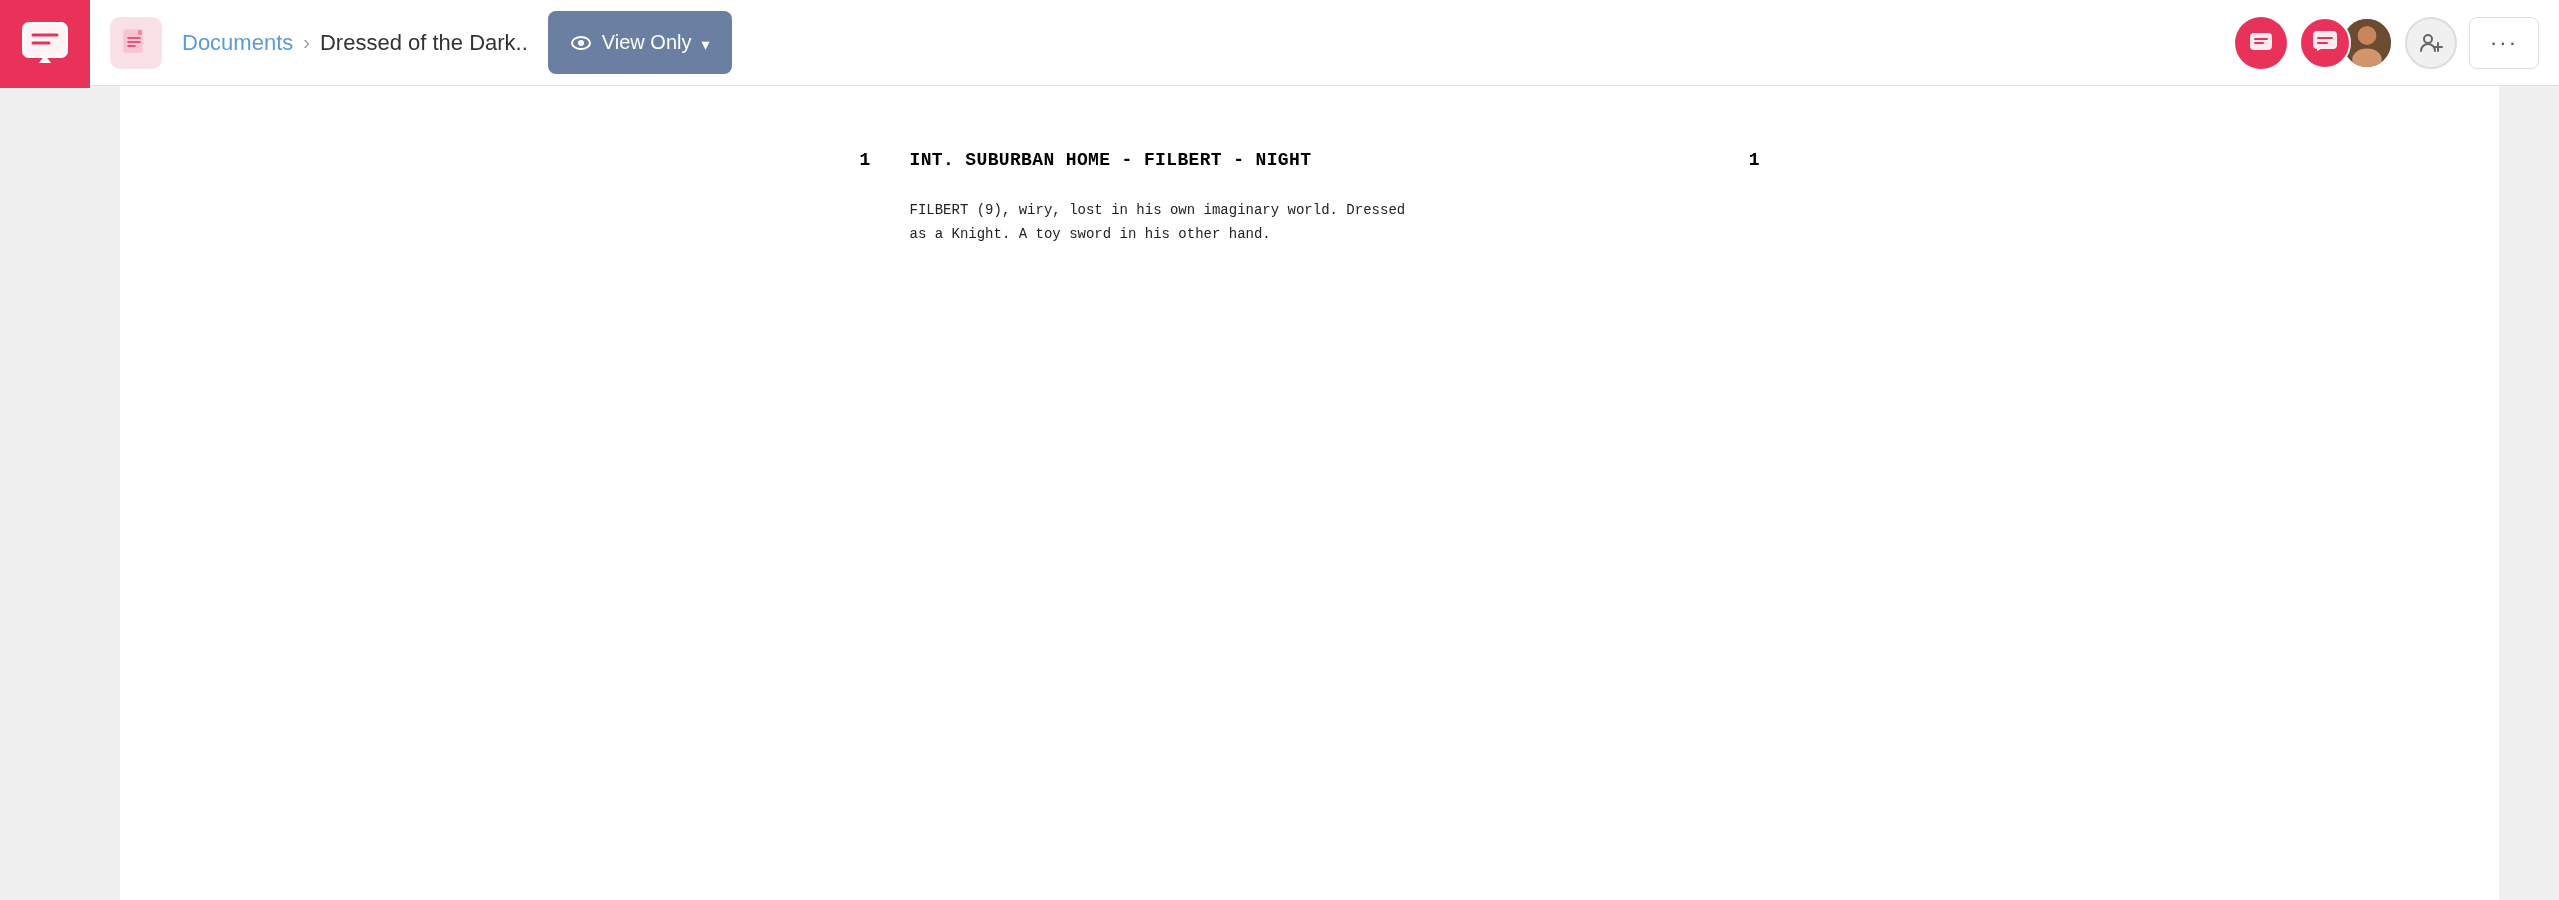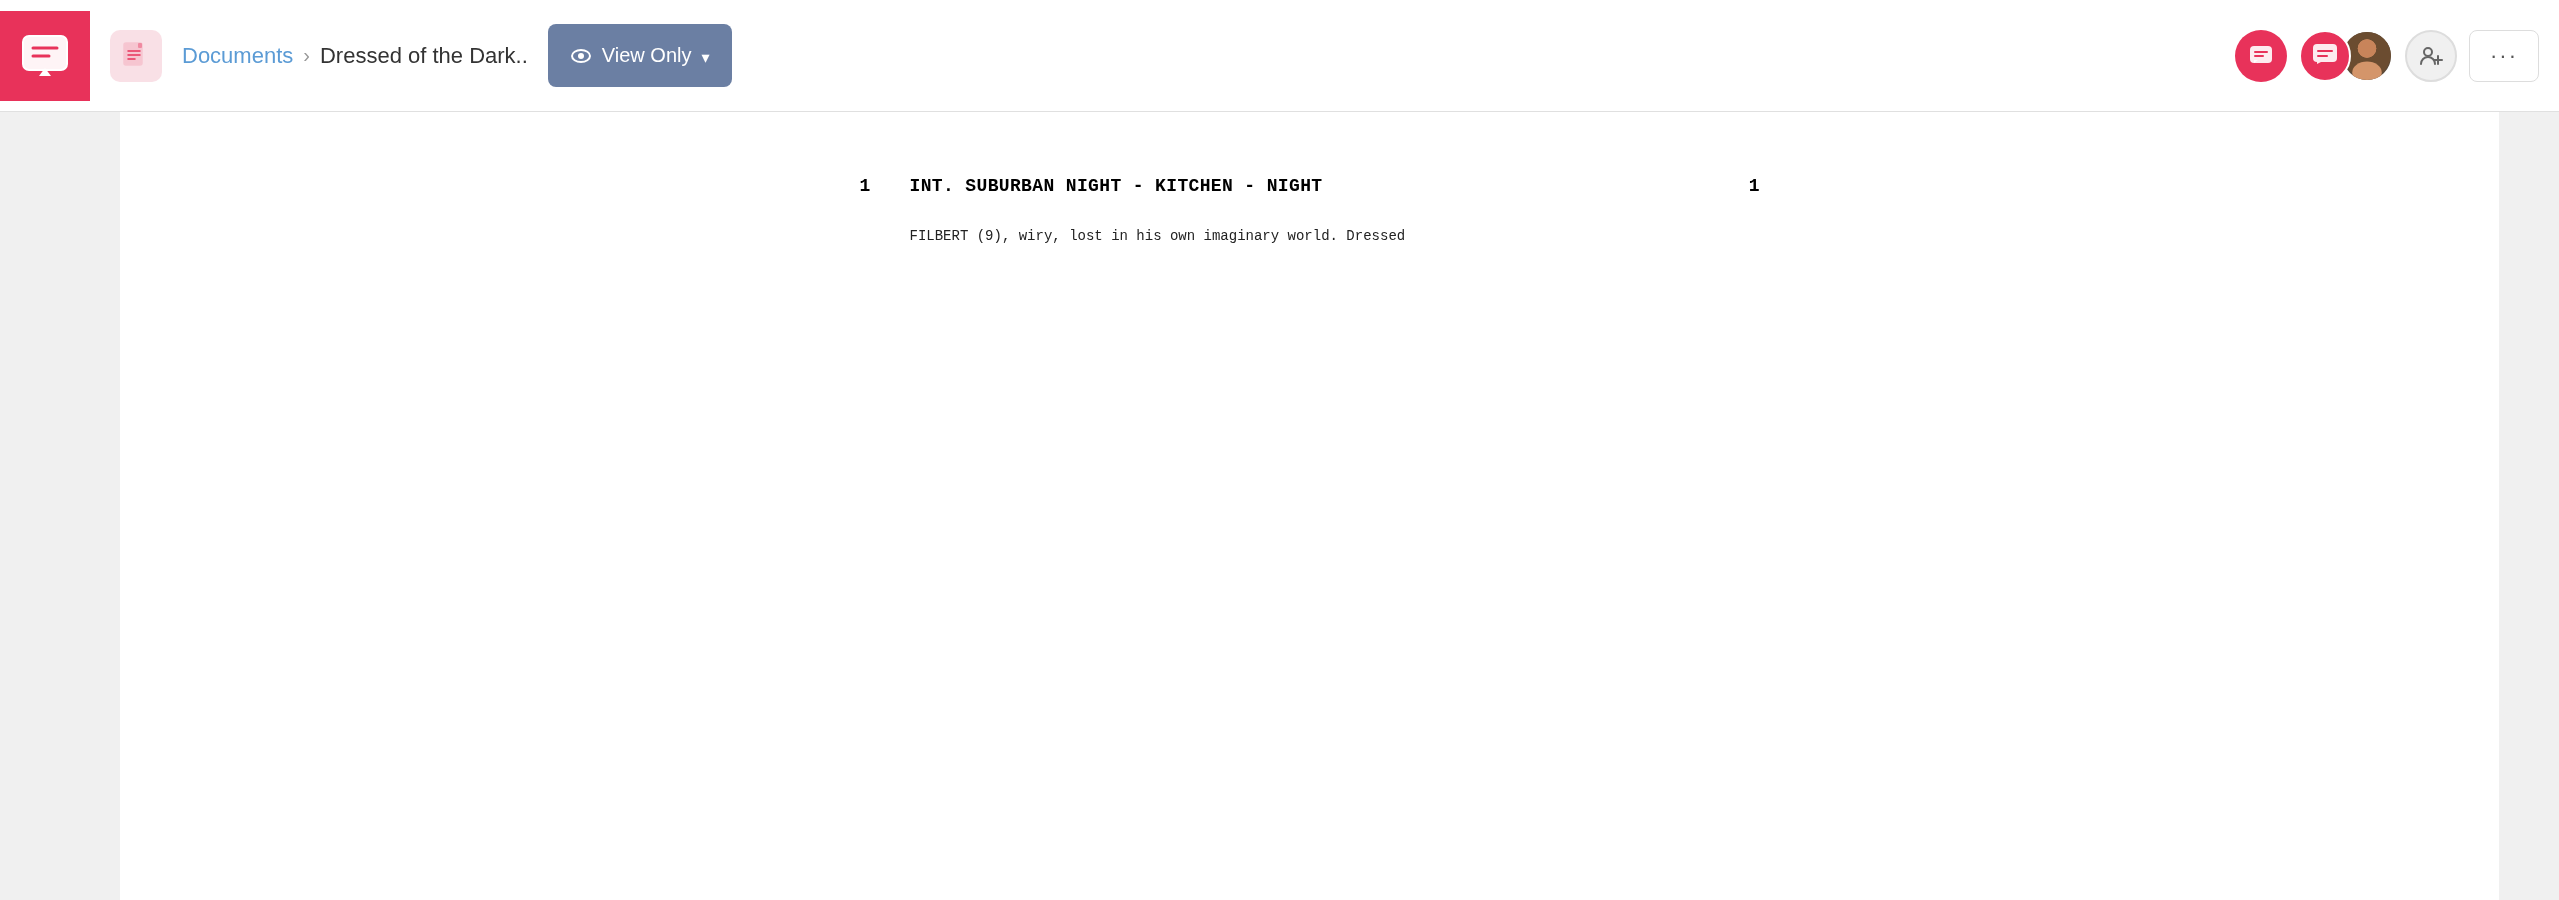--- a/index.html
+++ b/index.html
@@ -11,21 +11,21 @@
       overflow: hidden;
       display: flex;
       flex-direction: column;
     }
 
     
     .topbar {
       display: flex;
       align-items: center;
       background: #ffffff;
-      height: 112px;
+      height: 86px;
       padding: 0 20px;
       border-bottom: 1px solid #e0e0e0;
       gap: 20px;
       position: relative;
       z-index: 10;
     }
 
     .app-logo {
       width: 90px;
       height: 90px;
@@ -349,26 +349,27 @@
 
 <div class="main-area">
 
   <div class="sidebar-left"></div>
 
   <div class="document-content">
     <div class="script-body">
 
       <div class="scene-row">
         <div class="scene-number-left">1</div>
-        <div class="scene-heading">INT. SUBURBAN NIGHT - KITCHEN - NIGHT</div>
+        <div class="scene-heading">INT. SUBURBAN HOME - FILBERT - NIGHT</div>
         <div class="scene-number-right">1</div>
       </div>
 
       <div class="action-block">
         <div>FILBERT (9), wiry, lost in his own imaginary world. Dressed</div>
+        <div>as a Knight. A toy sword in his other hand.</div>
       </div>
 
     </div>
   </div>
 
   <div class="sidebar-right"></div>
 
 </div>
 
 </body></html>

